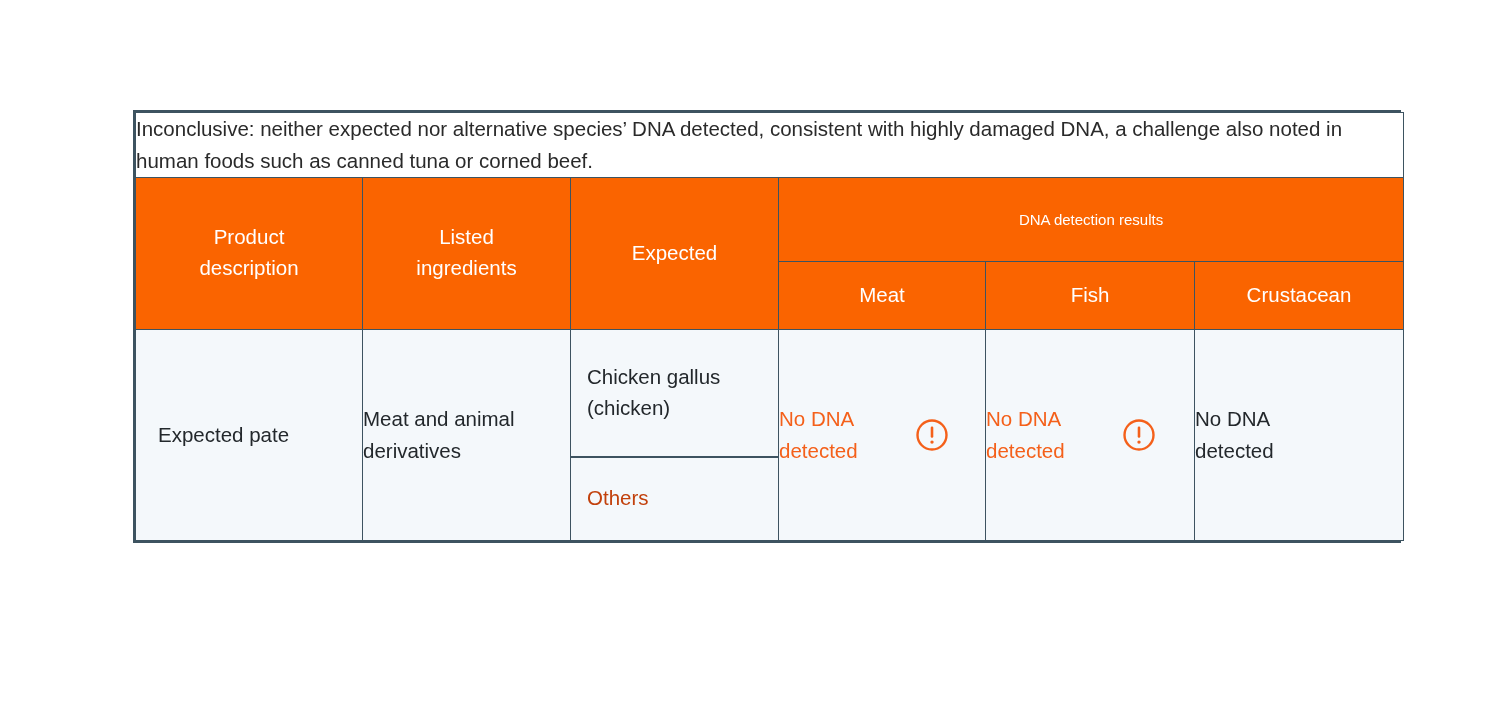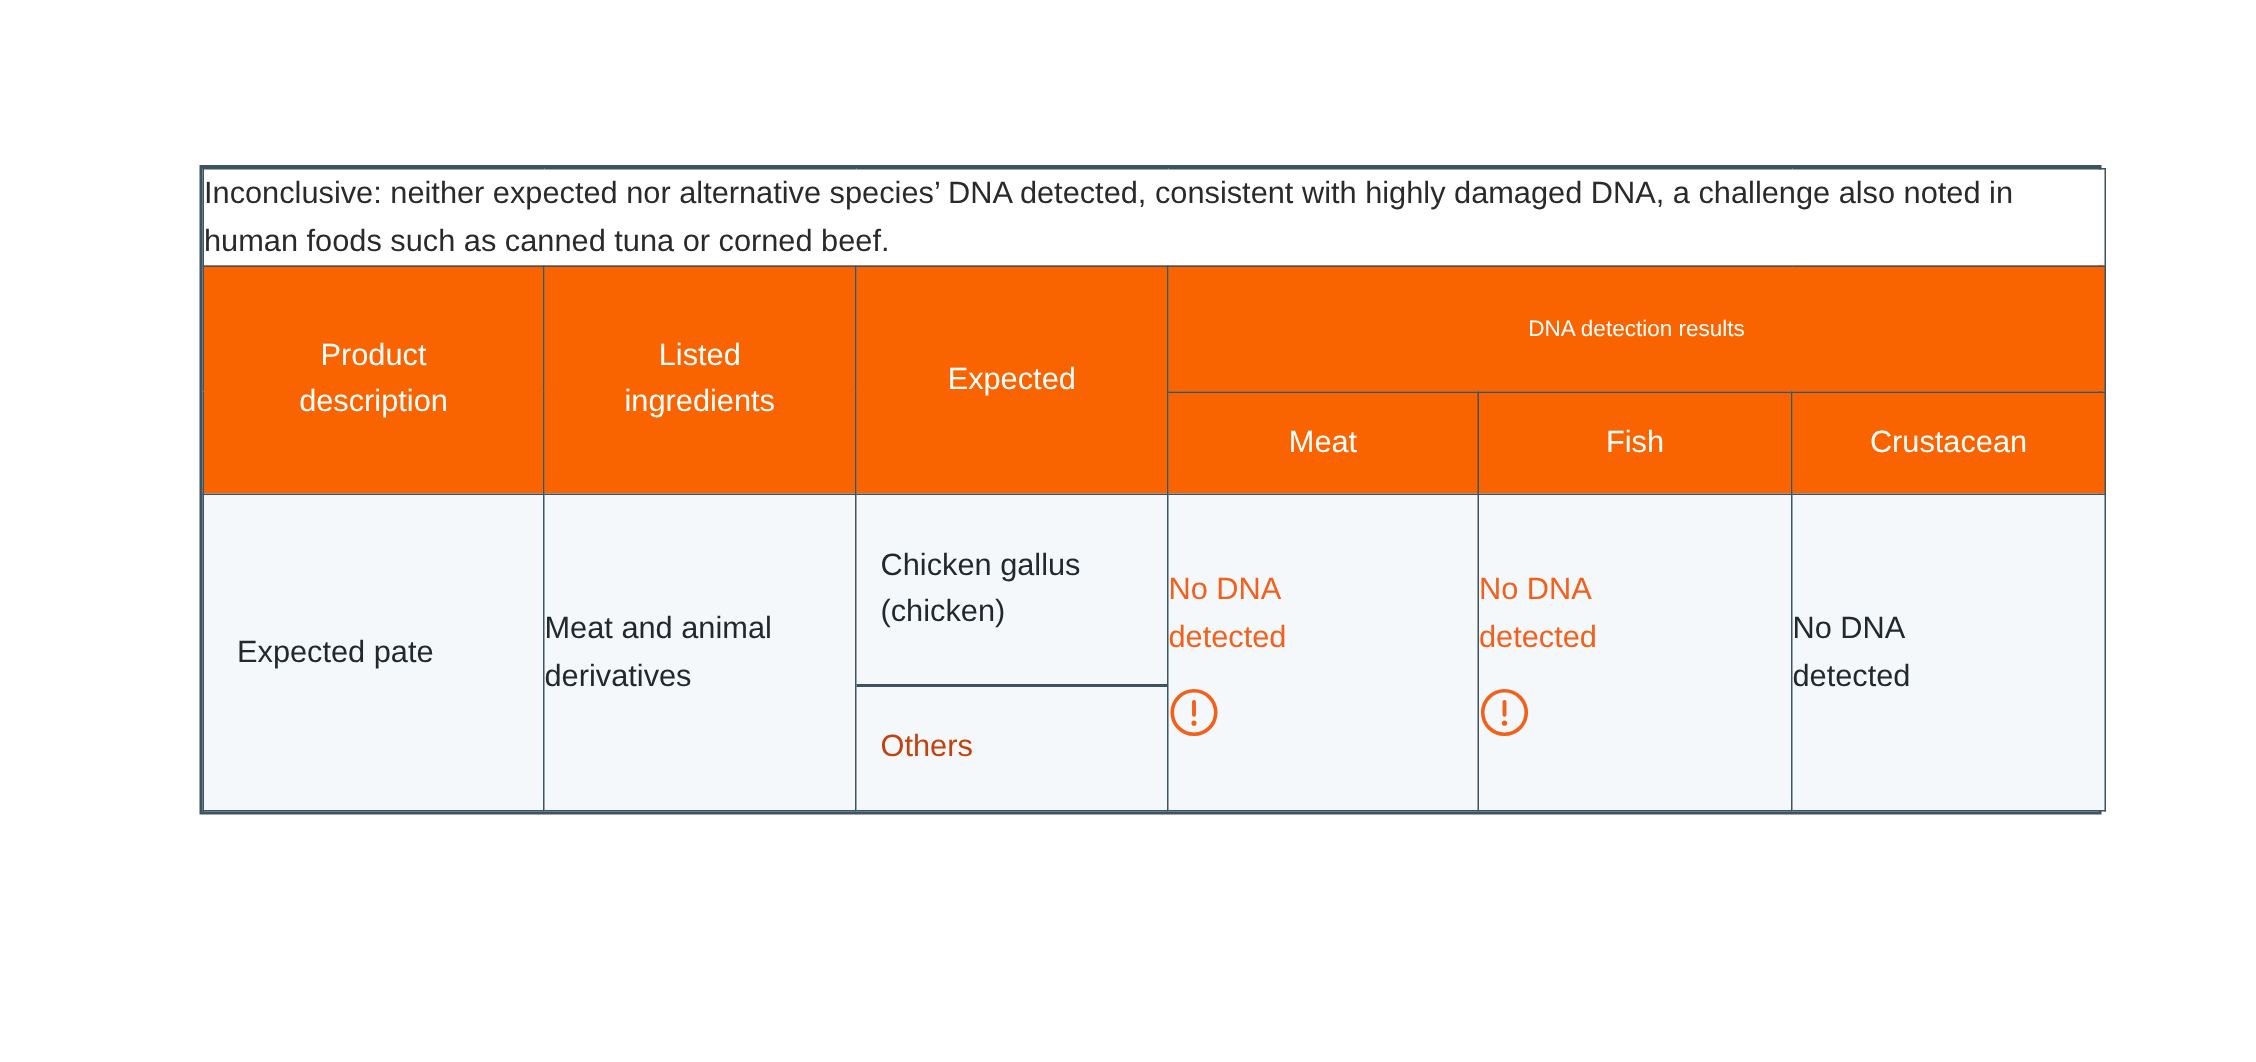--- a/index.html
+++ b/index.html
@@ -120,23 +120,22 @@
     flex: 1 1 auto;
     display: flex;
     align-items: center;
     padding: 0 16px;
     box-sizing: border-box;
   }
 
   
   .result-inner {
     display: flex;
-    align-items: flex-start;
+    align-items: center;
     gap: 18px;
-    flex-direction: column;
   }
   .result-text {
     white-space: pre-line;
   }
   .result-text.alert { color: #f4601a; }
   .result-text.plain { color: #23282c; }
 
   .warn-icon {
     flex: 0 0 auto;
     width: 34px;

